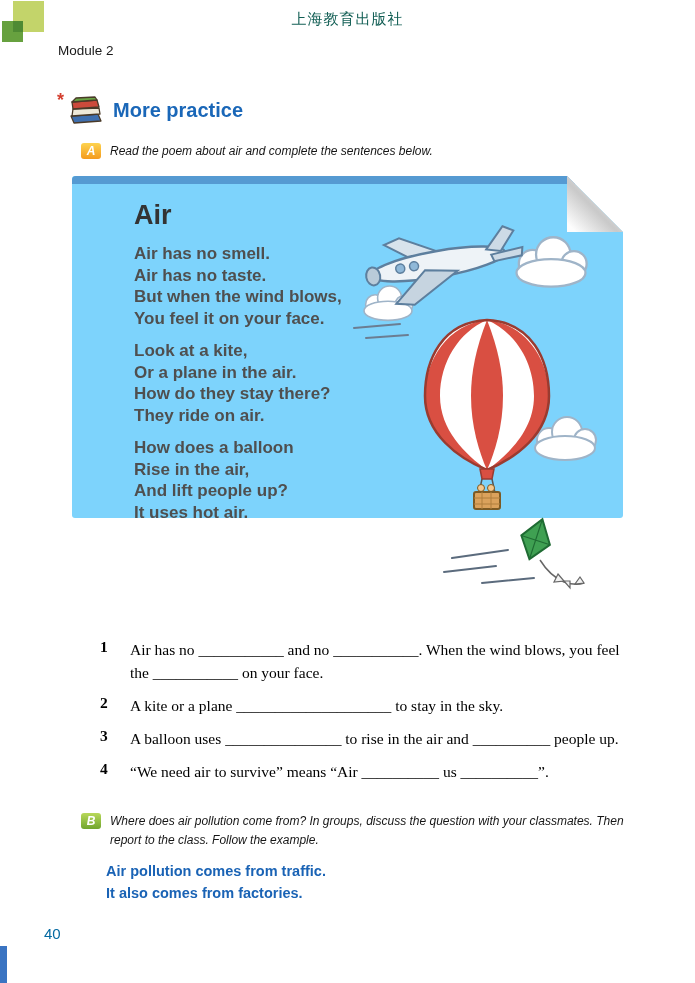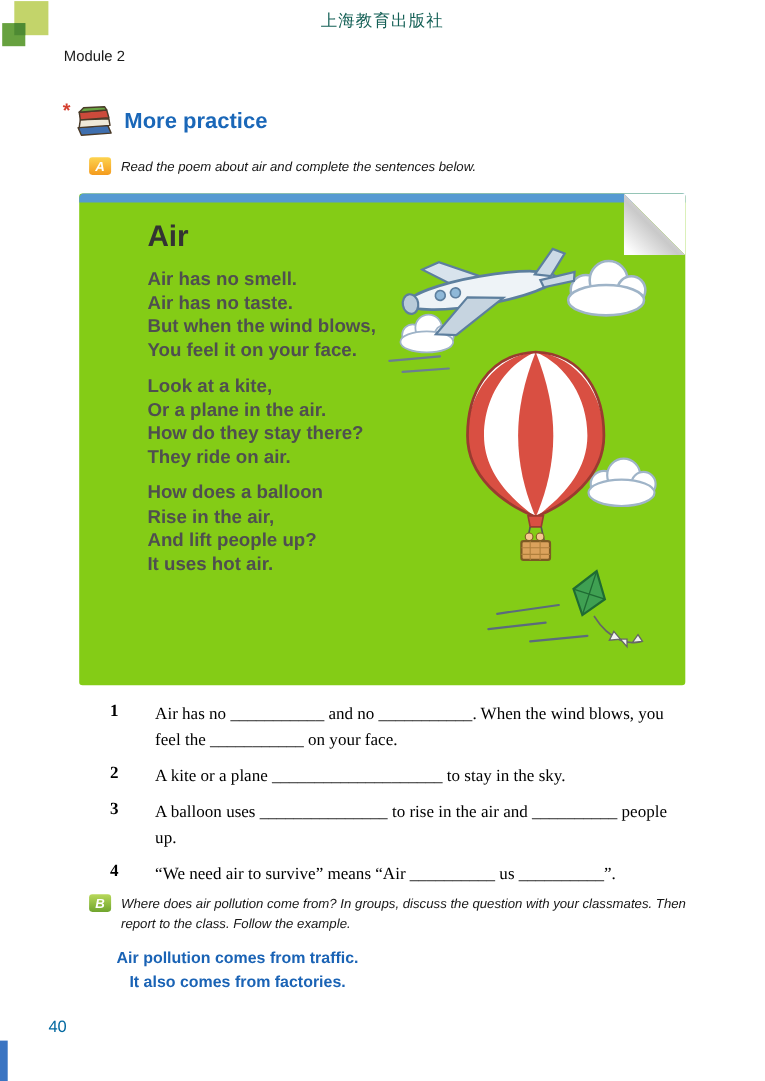--- a/index.html
+++ b/index.html
@@ -31,22 +31,22 @@
     flex:none; width:20px; height:16px; border-radius:3px; color:#ffffff;
     font-weight:700; font-size:12px; font-style:italic;
     display:flex; align-items:center; justify-content:center; margin-top:1px;
   }
   .badge-a { background:linear-gradient(180deg,#fdd34f,#f49b1d); }
   .badge-b { background:linear-gradient(180deg,#b8d85a,#70a52e); }
   .instr { font-style:italic; font-size:12px; color:#161616; line-height:19px; }
 
   
   .card {
-    position:absolute; top:176px; left:72px; width:551px; height:447px;
-    background:#84cc16; border-radius:3px;
+    position:absolute; top:176px; left:72px; width:551px; height:342px;
+    background:#7dd3fc; border-radius:3px;
   }
   .card-topbar {
     position:absolute; top:0; left:0; width:100%; height:8px;
     background:#559ad2; border-radius:4px 2px 0 0;
   }
   .curl-white {
     position:absolute; top:0; right:0; width:56px; height:56px; background:#ffffff;
     clip-path:polygon(0 0, 100% 0, 100% 100%); z-index:4;
   }
   .curl-flap {
@@ -60,24 +60,24 @@
   .stanza p { margin:0; font-size:17px; font-weight:700; color:#4f4f4f; line-height:21.5px; }
   .illus { position:absolute; top:44px; left:272px; width:272px; height:398px; z-index:1; }
 
   
   .questions {
     position:absolute; top:638px; left:100px; width:525px;
     font-family:"Liberation Serif", serif; font-size:15.5px; color:#000000;
   }
   .q { display:flex; margin-bottom:10px; }
   .qnum { font-weight:700; width:30px; flex:none; }
-  .qtext { line-height:23px;margin-left:11px; }
-
-  
-  .examples { position:absolute; top:860px; left:106px; color:#1a63b5; font-weight:700; font-size:14.5px; line-height:22px;text-align:center; }
+  .qtext { line-height:23px; }
+
+  
+  .examples { position:absolute; top:860px; left:106px; color:#1a63b5; font-weight:700; font-size:14.5px; line-height:22px; }
   .examples div { margin:0; }
 
   .page-num { position:absolute; top:925px; left:44px; font-size:15px; color:#0369a1; }
   .edge-bar { position:absolute; left:0; bottom:0; width:7px; height:37px; background:#3a74c2; }
 </style>
 </head>
 <body>
 
 <div class="page">
 

